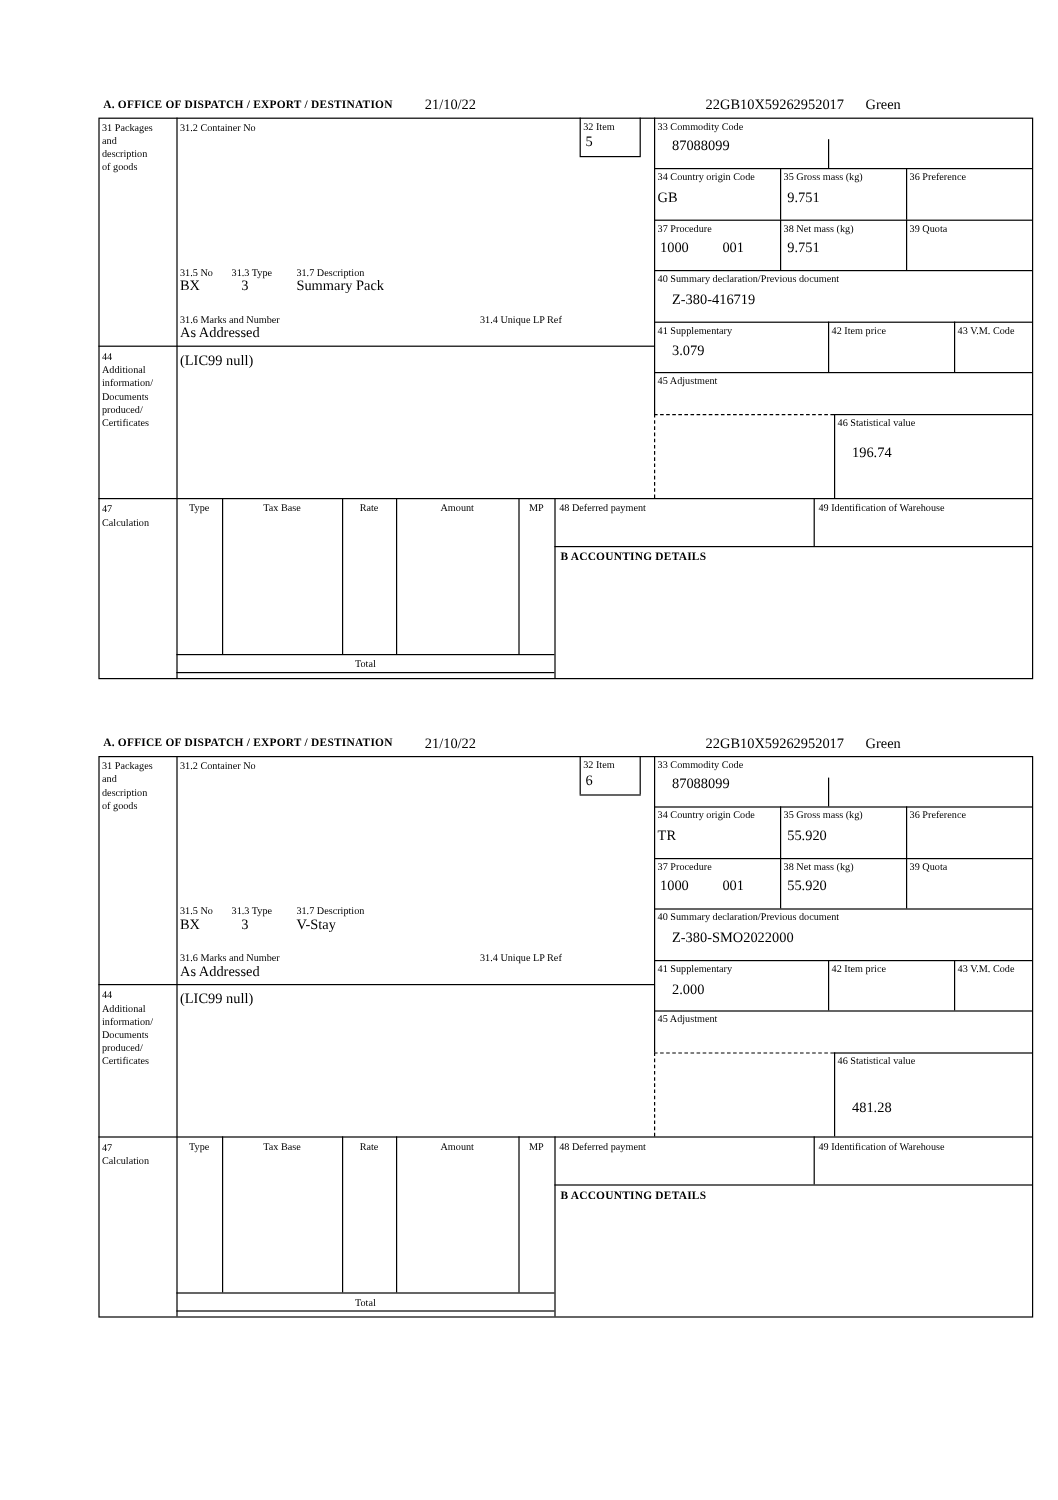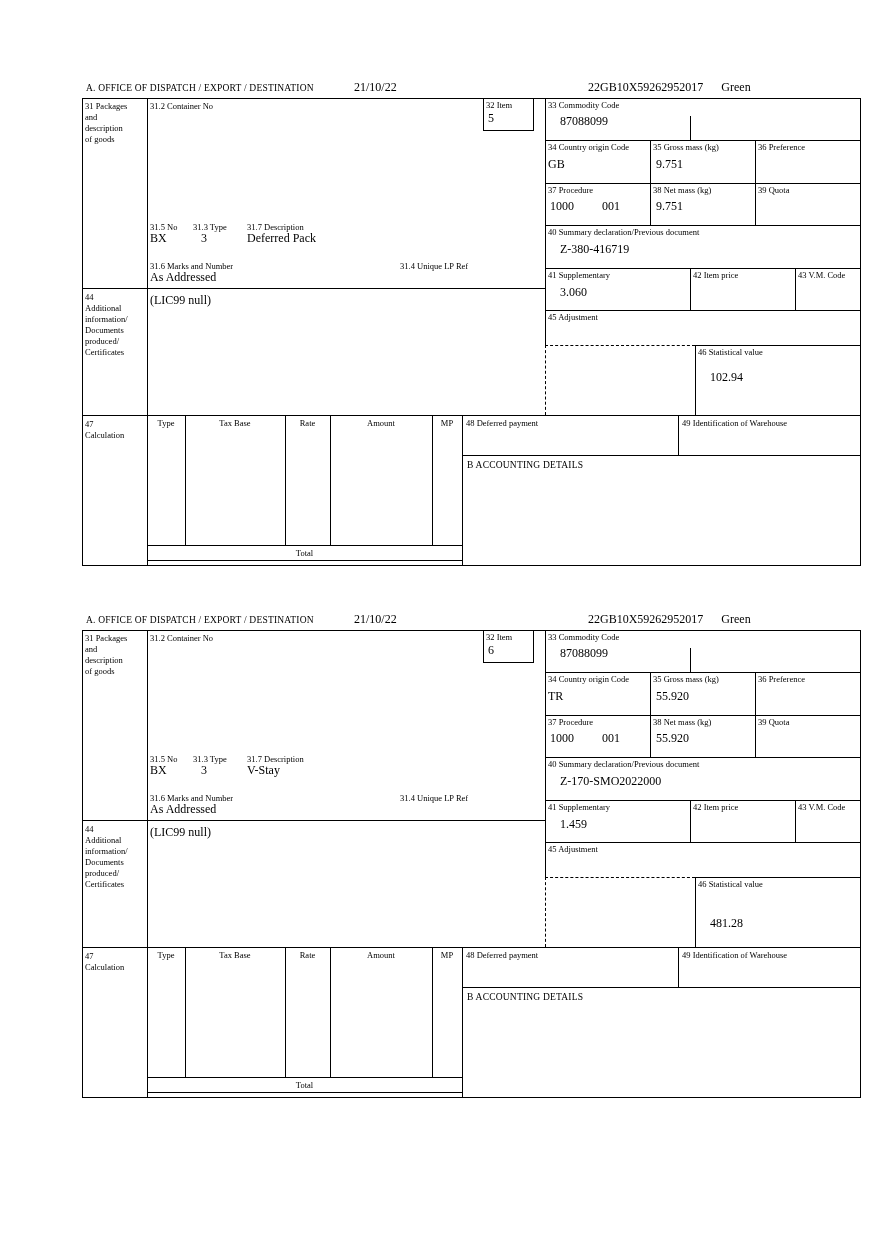--- a/index.html
+++ b/index.html
@@ -5,21 +5,21 @@
   html,body{margin:0;padding:0;background:#fff;}
   .page{position:relative;width:882px;height:1250px;background:#ffffff;overflow:hidden;
         font-family:"Liberation Serif", serif;color:#000;}
   .sad{position:absolute;left:82px;width:780px;height:486px;}
   .outer{position:absolute;left:0;top:18px;width:777px;height:466px;border:1px solid #000;}
   .hl{position:absolute;height:1px;background:#000;}
   .vl{position:absolute;width:1px;background:#000;}
   .hd{position:absolute;height:0;border-top:1px dashed #000;}
   .vd{position:absolute;width:0;border-left:1px dashed #000;}
   .lbl{position:absolute;font-size:8.5px;line-height:10px;white-space:nowrap;}
-  .lblb{position:absolute;font-size:9.5px;font-weight:normal;white-space:nowrap;letter-spacing:0.2px;}
+  .lblb{position:absolute;font-size:9.5px;font-weight:bold;white-space:nowrap;letter-spacing:0.2px;}
   .val{position:absolute;font-size:12px;line-height:14px;white-space:nowrap;}
   .stack div{line-height:11px;}
   .tc{text-align:center;white-space:nowrap;}
   .status{margin-left:18px;}
 </style>
 </head>
 <body>
 
 <div class="page">
   <div id="sections-root">
@@ -88,21 +88,21 @@
 
       <div class="lbl" style="left:68px;top:21px">31.2 Container No</div>
       <div class="lbl" style="left:404px;top:20px">32 Item</div>
       <div class="val" style="left:406px;top:31px">5</div>
 
       <div class="lbl" style="left:68px;top:142px">31.5 No</div>
       <div class="lbl" style="left:111px;top:142px">31.3 Type</div>
       <div class="lbl" style="left:165px;top:142px">31.7 Description</div>
       <div class="val" style="left:68px;top:151px">BX</div>
       <div class="val" style="left:119px;top:151px">3</div>
-      <div class="val" style="left:165px;top:151px">Deferred Pack</div>
+      <div class="val" style="left:165px;top:151px">Summary Pack</div>
 
       <div class="lbl" style="left:68px;top:181px">31.6 Marks and Number</div>
       <div class="lbl" style="left:318px;top:181px">31.4 Unique LP Ref</div>
       <div class="val" style="left:68px;top:190px">As Addressed</div>
       <div class="val" style="left:68px;top:213px">(LIC99 null)</div>
 
       <div class="lbl" style="left:466px;top:20px">33 Commodity Code</div>
       <div class="val" style="left:478px;top:34px">87088099</div>
 
       <div class="lbl" style="left:466px;top:62px">34 Country origin Code</div>
@@ -115,28 +115,28 @@
       <div class="val" style="left:468px;top:119px">1000</div>
       <div class="val" style="left:520px;top:119px">001</div>
       <div class="lbl" style="left:571px;top:105px">38 Net mass (kg)</div>
       <div class="val" style="left:574px;top:119px">9.751</div>
       <div class="lbl" style="left:676px;top:105px">39 Quota</div>
 
       <div class="lbl" style="left:466px;top:147px">40 Summary declaration/Previous document</div>
       <div class="val" style="left:478px;top:162px">Z-380-416719</div>
 
       <div class="lbl" style="left:466px;top:190px">41 Supplementary</div>
-      <div class="val" style="left:478px;top:205px">3.060</div>
+      <div class="val" style="left:478px;top:205px">3.079</div>
       <div class="lbl" style="left:611px;top:190px">42 Item price</div>
       <div class="lbl" style="left:716px;top:190px">43 V.M. Code</div>
 
       <div class="lbl" style="left:466px;top:232px">45 Adjustment</div>
 
       <div class="lbl" style="left:616px;top:267px">46 Statistical value</div>
-      <div class="val" style="left:628px;top:290px">102.94</div>
+      <div class="val" style="left:628px;top:290px">196.74</div>
 
       <div class="lbl tc" style="left:65px;top:338px;width:38px">Type</div>
       <div class="lbl tc" style="left:103px;top:338px;width:100px">Tax Base</div>
       <div class="lbl tc" style="left:203px;top:338px;width:45px">Rate</div>
       <div class="lbl tc" style="left:248px;top:338px;width:102px">Amount</div>
       <div class="lbl tc" style="left:350px;top:338px;width:30px">MP</div>
       <div class="lbl tc" style="left:65px;top:468px;width:315px">Total</div>
 
       <div class="lbl" style="left:384px;top:338px">48 Deferred payment</div>
       <div class="lbl" style="left:600px;top:338px">49 Identification of Warehouse</div>
@@ -233,24 +233,24 @@
       <div class="lbl" style="left:676px;top:62px">36 Preference</div>
 
       <div class="lbl" style="left:466px;top:105px">37 Procedure</div>
       <div class="val" style="left:468px;top:119px">1000</div>
       <div class="val" style="left:520px;top:119px">001</div>
       <div class="lbl" style="left:571px;top:105px">38 Net mass (kg)</div>
       <div class="val" style="left:574px;top:119px">55.920</div>
       <div class="lbl" style="left:676px;top:105px">39 Quota</div>
 
       <div class="lbl" style="left:466px;top:147px">40 Summary declaration/Previous document</div>
-      <div class="val" style="left:478px;top:162px">Z-170-SMO2022000</div>
+      <div class="val" style="left:478px;top:162px">Z-380-SMO2022000</div>
 
       <div class="lbl" style="left:466px;top:190px">41 Supplementary</div>
-      <div class="val" style="left:478px;top:205px">1.459</div>
+      <div class="val" style="left:478px;top:205px">2.000</div>
       <div class="lbl" style="left:611px;top:190px">42 Item price</div>
       <div class="lbl" style="left:716px;top:190px">43 V.M. Code</div>
 
       <div class="lbl" style="left:466px;top:232px">45 Adjustment</div>
 
       <div class="lbl" style="left:616px;top:267px">46 Statistical value</div>
       <div class="val" style="left:628px;top:304px">481.28</div>
 
       <div class="lbl tc" style="left:65px;top:338px;width:38px">Type</div>
       <div class="lbl tc" style="left:103px;top:338px;width:100px">Tax Base</div>

